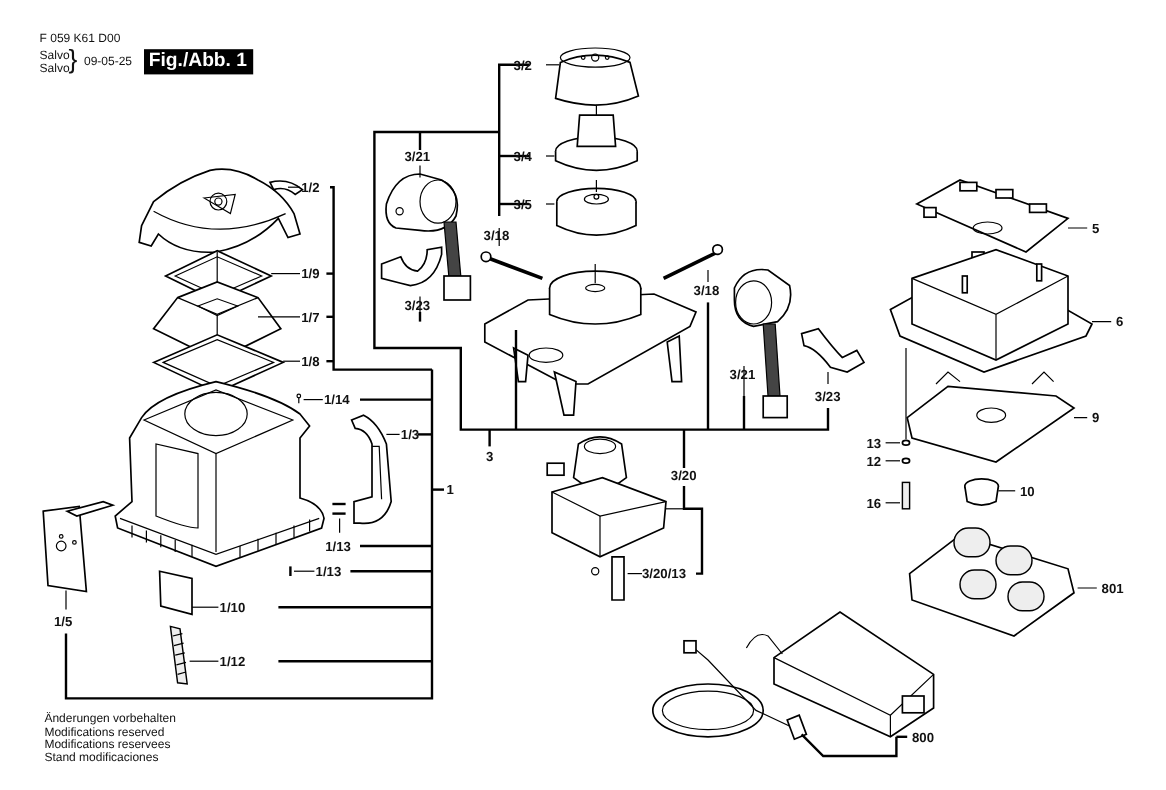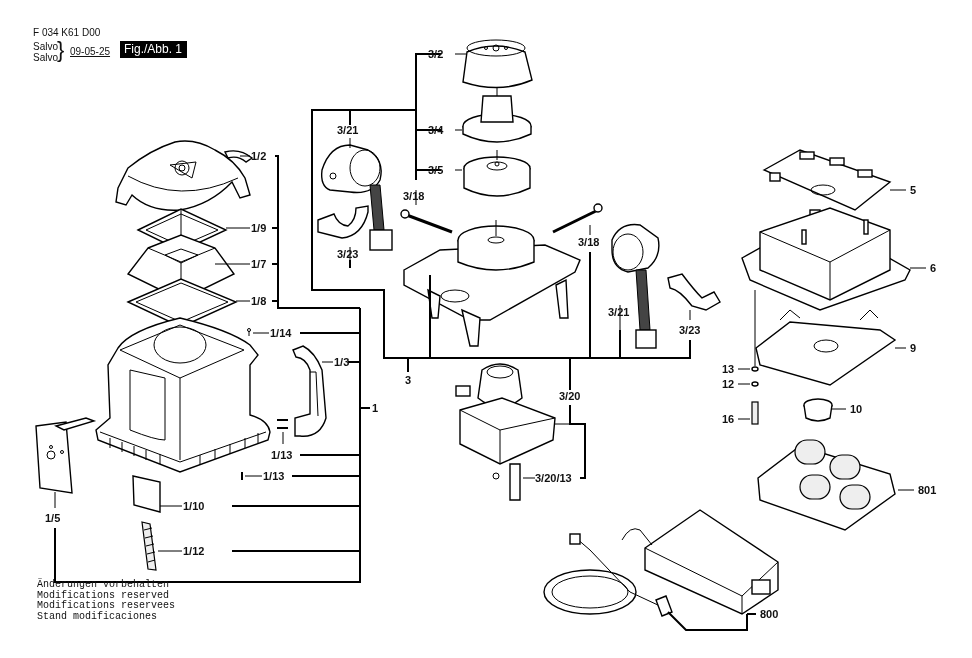--- a/index.html
+++ b/index.html
@@ -2,35 +2,35 @@
 <html><head>
 <meta charset="utf-8">
 <style>
   html, body { margin:0; padding:0; background:#ffffff; }
   body { width:972px; height:658px; position:relative; overflow:hidden; font-family:"Liberation Sans", sans-serif; color:#111; }
   .abs { position:absolute; }
   .hdr { font-size:10px; line-height:11px; }
   .code { left:33px; top:27px; }
   .stand { left:33px; top:41px; }
   .brace { left:57px; top:39px; font-size:22px; line-height:22px; font-weight:300; }
-  .date { left:70px; top:46px;text-decoration:underline; }
-  .fig { left:120px; top:41px; background:#000; color:#fff; font-weight:normal; font-size:12px; padding:1px 5px 2px 4px; }
-  .foot { left:37px; top:580px; font-size:10px; line-height:10.5px;font-family:Liberation Mono, monospace; }
+  .date { left:70px; top:46px; }
+  .fig { left:120px; top:41px; background:#000; color:#fff; font-weight:bold; font-size:16px; padding:1px 5px 2px 4px; }
+  .foot { left:37px; top:595px; font-size:10px; line-height:10.5px; }
   svg#diagram { position:absolute; left:0; top:0; }
   .lbl { font-family:"Liberation Sans", sans-serif; font-size:11px; font-weight:bold; fill:#111; }
   .lead { stroke:#000; stroke-width:2; fill:none; }
   .thin { stroke:#000; stroke-width:1; fill:none; }
   .part { stroke:#000; stroke-width:1.4; fill:#fff; }
   .partg { stroke:#000; stroke-width:1.2; fill:#eee; }
   .partd { stroke:#000; stroke-width:1; fill:#444; }
 </style>
 </head>
 <body>
 
-<div class="abs hdr code">F 034 K61 D00</div>
+<div class="abs hdr code">F 059 K61 D00</div>
 <div class="abs hdr stand">
   <div>Salvo</div>
   <div>Salvo</div>
 </div>
 <div class="abs brace">}</div>
 <div class="abs hdr date">09-05-25</div>
 <div class="abs fig">Fig./Abb. 1</div>
 
 <svg id="diagram" width="972" height="658" viewBox="0 0 972 658">
 

